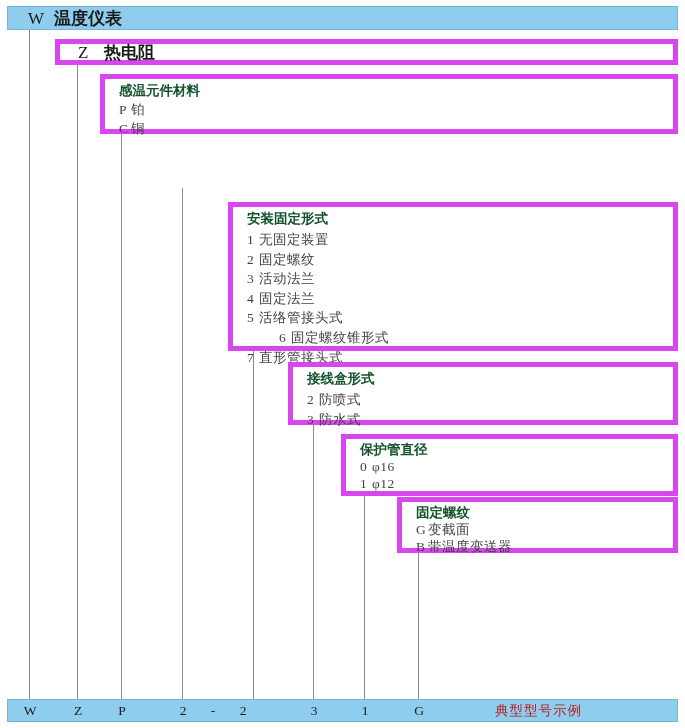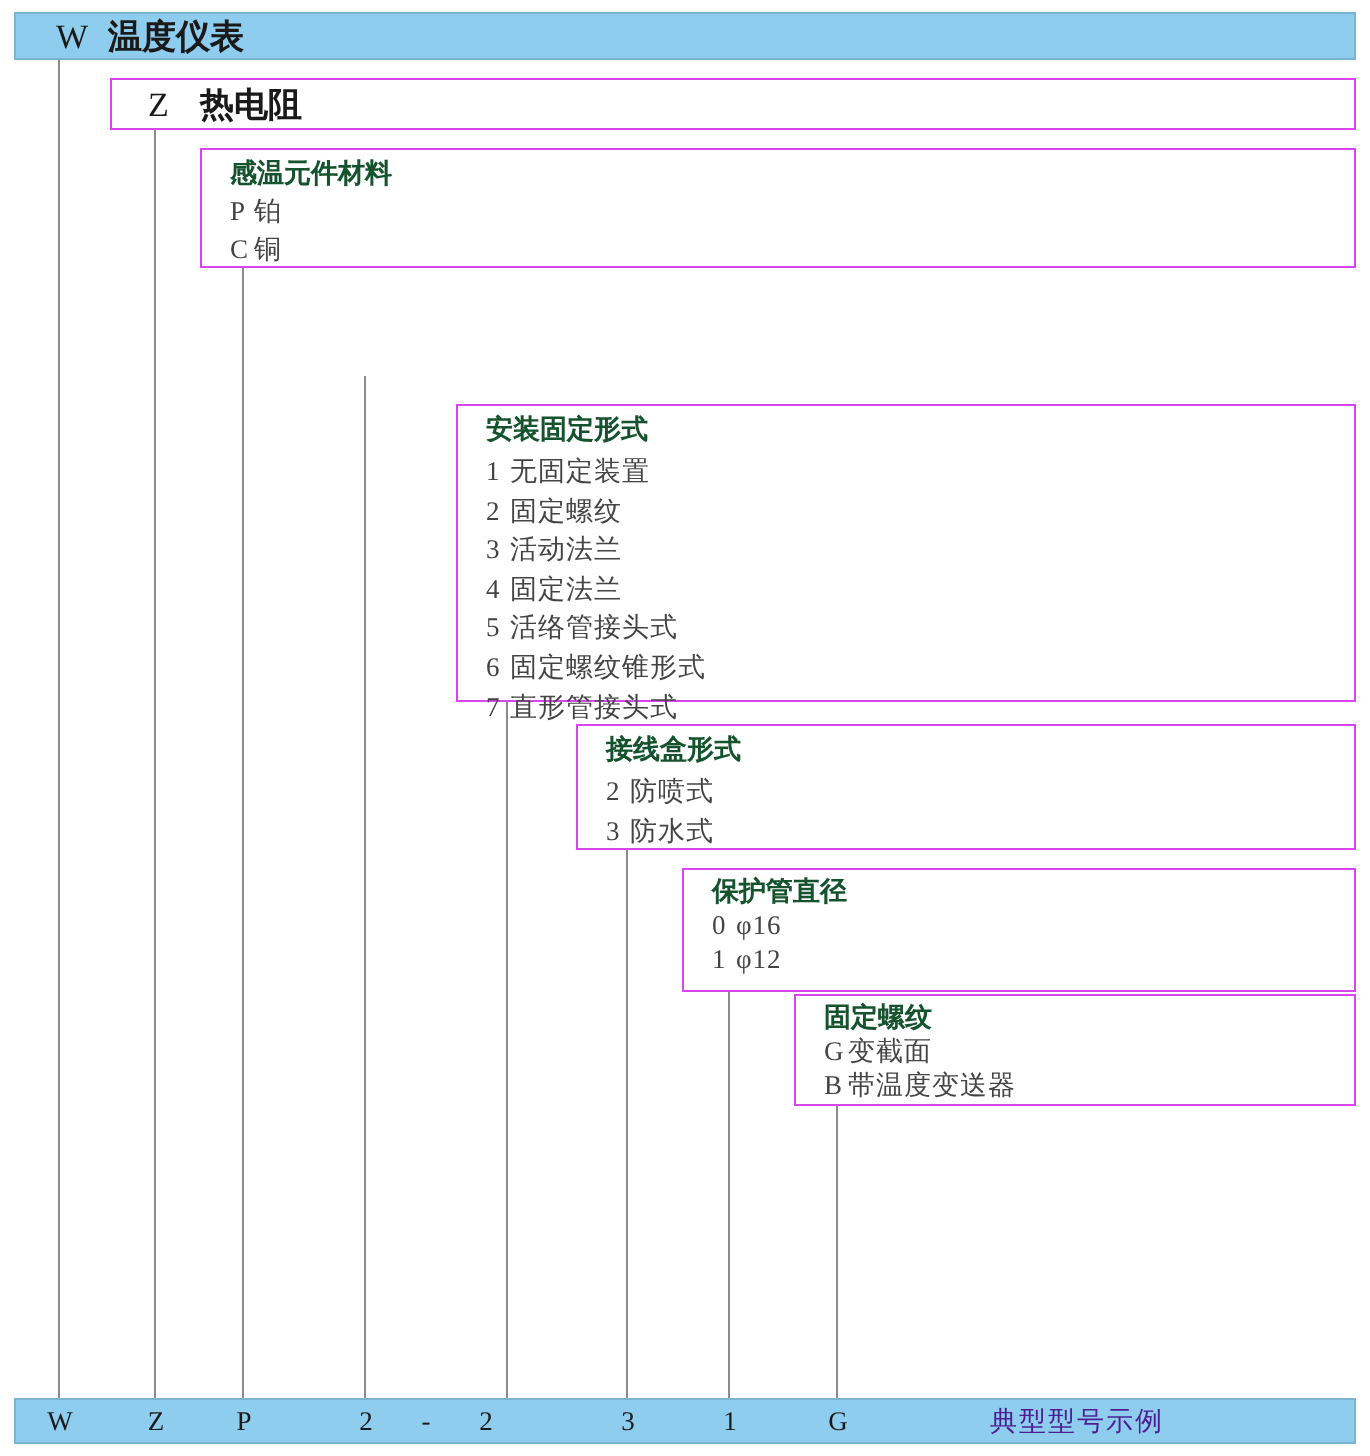--- a/index.html
+++ b/index.html
@@ -23,21 +23,21 @@
   .vline {
     position: absolute;
     width: 1px;
     background: #8a8a8a;
   }
 
   
   .box {
     position: absolute;
     box-sizing: border-box;
-    border: 1px solid #d946ef;
+    border: 5px solid #d946ef;
     background: #ffffff;
     padding: 3px 0 3px 14px;
   }
   .box.header {
     background: #8ecdee;
     border: 1px solid #7ab3d4;
     padding-left: 20px;
     display: flex;
     align-items: center;
   }
@@ -97,21 +97,21 @@
     transform: translate(-50%, -50%);
     font-size: 13.5px;
     color: #1a1a1a;
     white-space: nowrap;
   }
   .ex-label {
     position: absolute;
     top: 50%;
     transform: translateY(-50%);
     font-size: 13.5px;
-    color: #4c1d95;
+    color: #b91c1c;
     letter-spacing: 1px;
     white-space: nowrap;
   }
 </style>
 </head>
 <body>
 
 <div id="diagram">
 
   <div class="vline" style="left:29px;  top:29px;  height:670px;"></div>
@@ -138,21 +138,21 @@
   </div>
 
 
   <div class="box" style="left:228px; top:202px; width:450px; height:149px; padding-left:14px;">
     <div class="box-title" style="margin-bottom:2px;">安装固定形式</div>
     <div class="box-row" style="line-height:1.45;"><span class="code">1 </span><span class="desc">无固定装置</span></div>
     <div class="box-row" style="line-height:1.45;"><span class="code">2 </span><span class="desc">固定螺纹</span></div>
     <div class="box-row" style="line-height:1.45;"><span class="code">3 </span><span class="desc">活动法兰</span></div>
     <div class="box-row" style="line-height:1.45;"><span class="code">4 </span><span class="desc">固定法兰</span></div>
     <div class="box-row" style="line-height:1.45;"><span class="code">5 </span><span class="desc">活络管接头式</span></div>
-    <div class="box-row" style="line-height:1.45;"><span class="code">6 </span><span class="desc">固定螺纹锥形式</span></div>
+    <div class="box-row" style="line-height:1.45;margin-left:32px;"><span class="code">6 </span><span class="desc">固定螺纹锥形式</span></div>
     <div class="box-row" style="line-height:1.45;"><span class="code">7 </span><span class="desc">直形管接头式</span></div>
   </div>
 
   <div class="box" style="left:288px; top:362px; width:390px; height:63px; padding-left:14px;">
     <div class="box-title" style="margin-bottom:2px;">接线盒形式</div>
     <div class="box-row" style="line-height:1.5;"><span class="code">2 </span><span class="desc">防喷式</span></div>
     <div class="box-row" style="line-height:1.5;"><span class="code">3 </span><span class="desc">防水式</span></div>
   </div>
 
   <div class="box tight" style="left:341px; top:434px; width:337px; height:62px; padding-left:14px;">

